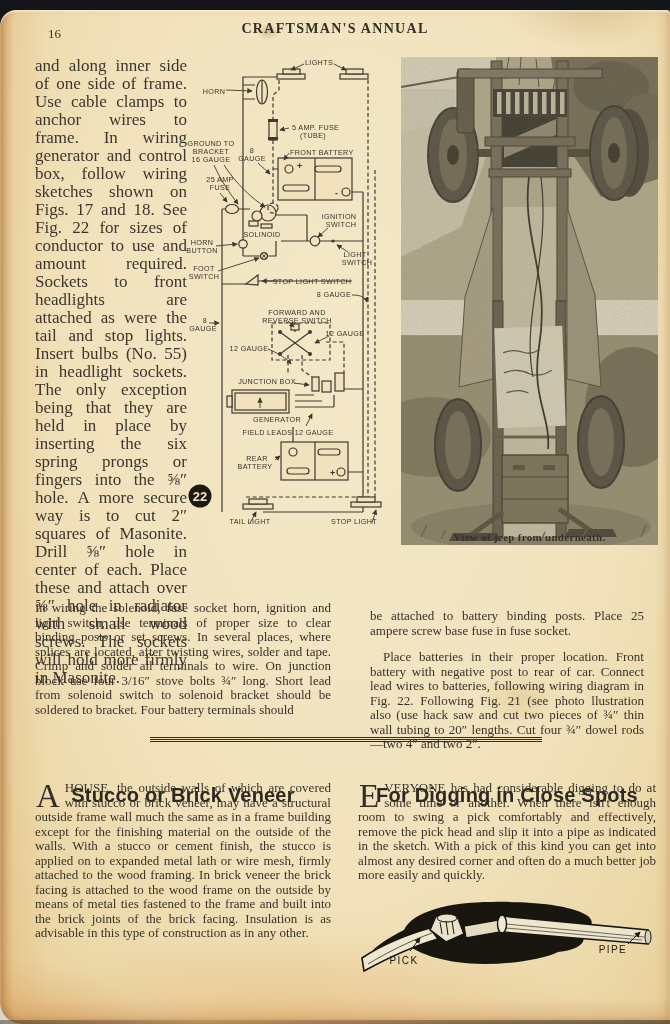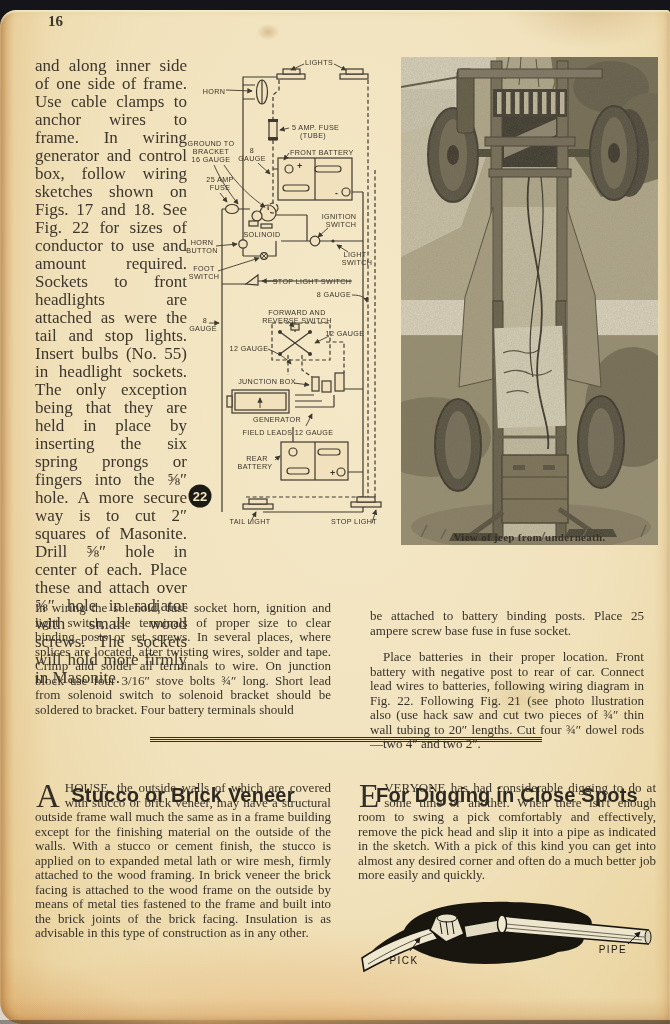--- a/index.html
+++ b/index.html
@@ -14,21 +14,21 @@
       radial-gradient(430px 170px at 45% 103%, rgba(226,158,86,.50), transparent 75%),
       radial-gradient(220px 130px at 0% 103%, rgba(205,135,65,.5), transparent 75%),
       linear-gradient(90deg, rgba(190,124,56,.55) 0px, rgba(222,176,110,.25) 14px, rgba(240,220,170,0) 50px),
       linear-gradient(270deg, rgba(196,140,70,.22) 0px, transparent 16px),
       linear-gradient(0deg, rgba(180,120,60,.30) 0px, transparent 26px),
       radial-gradient(ellipse at 52% 35%, #f4e8c8 0%, #f1e2bc 55%, #ecd8a8 82%, #e8cd96 100%);
     box-shadow: inset 0 2px 2px rgba(255,250,220,.7), inset 0 -3px 6px rgba(120,80,40,.30), inset 3px 0 7px rgba(150,100,50,.22);}
   .bottom-edge{position:absolute;left:0;bottom:0;width:670px;height:4px;opacity:.55;
     background:linear-gradient(90deg,rgba(40,34,26,.8),rgba(130,96,54,.4) 30%,rgba(40,34,26,.7) 70%,rgba(25,22,17,.85));}
   .t{position:absolute;color:#3c362c;}
-  .pagenum{left:48px;top:3px;font-weight:700;font-size:15px;}
+  .pagenum{left:48px;top:16px;font-weight:400;font-size:13px;}
   .jtitle{left:0;top:11px;width:670px;text-align:center;font-weight:700;font-size:14px;letter-spacing:1.3px;color:#332e26;}
   .leftcol{left:35px;top:47px;width:152px;font-size:17px;line-height:18px;text-align:justify;}
   .diagram{left:176px;top:45px;}
   .notes{left:160px;top:518px;width:262px;text-align:center;font-family:"Liberation Sans",sans-serif;font-size:9px;letter-spacing:.6px;color:#36312a;}
   .notes div{white-space:pre;line-height:11.4px;}
   .photo{left:401px;top:47px;}
   .caption{left:401px;top:521px;width:257px;text-align:center;font-weight:700;font-size:11px;letter-spacing:.3px;color:#36312a;}
   .midl{left:35px;top:591px;width:296px;}
   .midr{left:358px;top:587px;width:298px;}
   .bodytext{font-size:13px;line-height:14.5px;text-align:justify;color:#38332a;}
@@ -53,20 +53,21 @@
   .ld{stroke:#3f3a30;stroke-width:.9;fill:none;}
 </style>
 </head>
 <body>
 
 <div class="canvas">
   <div class="behind-gray"></div>
   <div class="page">
 
     <div class="t pagenum">16</div>
+    <div class="t jtitle">CRAFTSMAN'S ANNUAL</div>
 
     <div class="t leftcol">and along inner side of one side of frame. Use cable clamps to anchor wires to frame. In wiring generator and control box, follow wiring sketches shown on Figs. 17 and 18. See Fig. 22 for sizes of conductor to use and amount required. Sockets to front headlights are attached as were the tail and stop lights. Insert bulbs (No. 55) in headlight sockets. The only exception being that they are held in place by inserting the six spring prongs or fingers into the ⅝″ hole. A more secure way is to cut 2″ squares of Masonite. Drill ⅝″ hole in center of each. Place these and attach over ⅝″ hole in radiator with small wood screws. The sockets will hold more firmly in Masonite.</div>
 
     <svg class="t diagram" width="230" height="472" viewBox="0 0 230 472">
       <defs>
         <marker id="ah" markerWidth="7" markerHeight="7" refX="5.2" refY="3" orient="auto">
           <path d="M0,0 L6,3 L0,6 Z" fill="#3f3a30"></path>
         </marker>
       </defs>
       <g>

